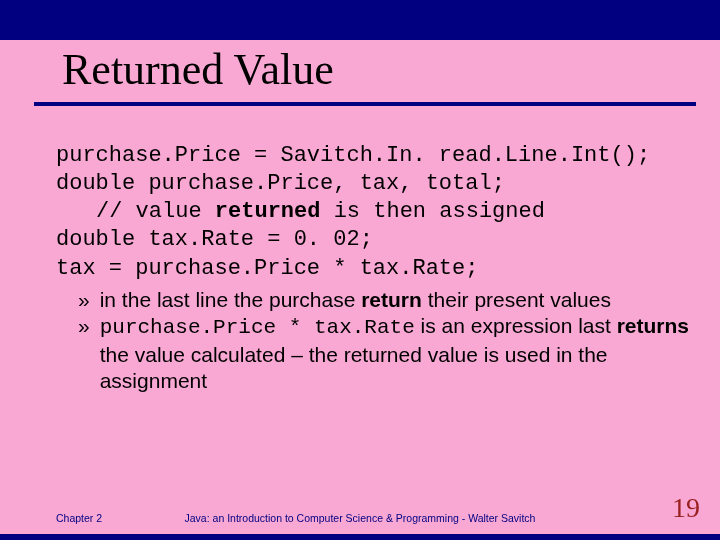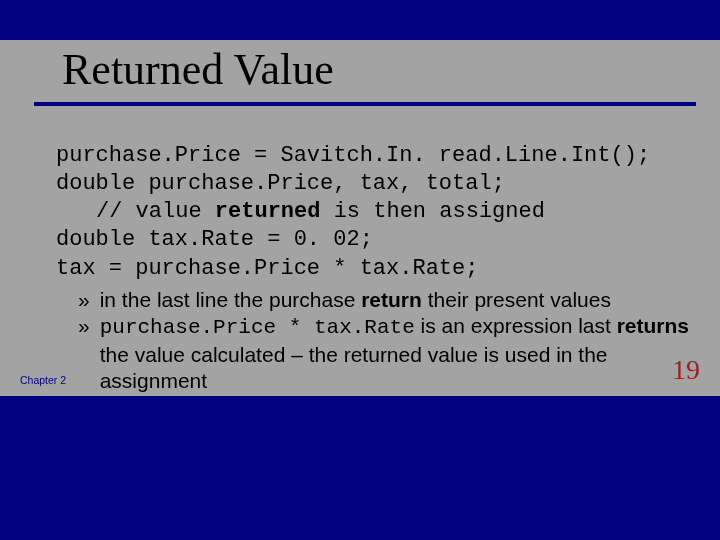--- a/index.html
+++ b/index.html
@@ -7,22 +7,22 @@
     padding: 0;
     width: 720px;
     height: 540px;
     background: #000080;
     overflow: hidden;
     font-family: Arial, Helvetica, sans-serif;
   }
   .slide {
     position: relative;
     width: 720px;
-    height: 396px;
-    background: #a3a3a3;
+    height: 534px;
+    background: #f9a8d4;
     box-sizing: border-box;
   }
   .bluebar {
     position: absolute;
     top: 0; left: 0; right: 0;
     height: 40px;
     background: #000080;
   }
   .title {
     position: absolute;
@@ -106,20 +106,21 @@
   .footer-center {
     position: absolute;
     left: 0; right: 0;
     text-align: center;
     font-size: 10.5px;
     color: #000080;
   }
   .footer-left, .footer-right {
     position: relative;
     z-index: 1;
+    margin-left: 36px;
   }
   .footer-right {
     font-size: 28px;
     color: #9a1f1f;
     font-family: "Times New Roman", Times, serif;
   }
   b { font-weight: bold; }
   i { font-style: italic; }
 </style>
 </head>
@@ -150,16 +151,17 @@
           <span class="raquo">»</span>
           <div>
             <span class="mono">purchase.Price * tax.Rate</span><span> is an expression last </span><b>returns</b><span> the value calculated – the returned value is used in the assignment</span>
           </div>
         </div>
       </div>
     </div>
   </div>
 
   <div class="footer">
+    <div class="footer-center">Java: an Introduction to Computer Science &amp; Programming - Walter Savitch</div>
     <div class="footer-left">Chapter 2</div>
     <div class="footer-right">19</div>
   </div>
 </div>
 
 </body></html>

